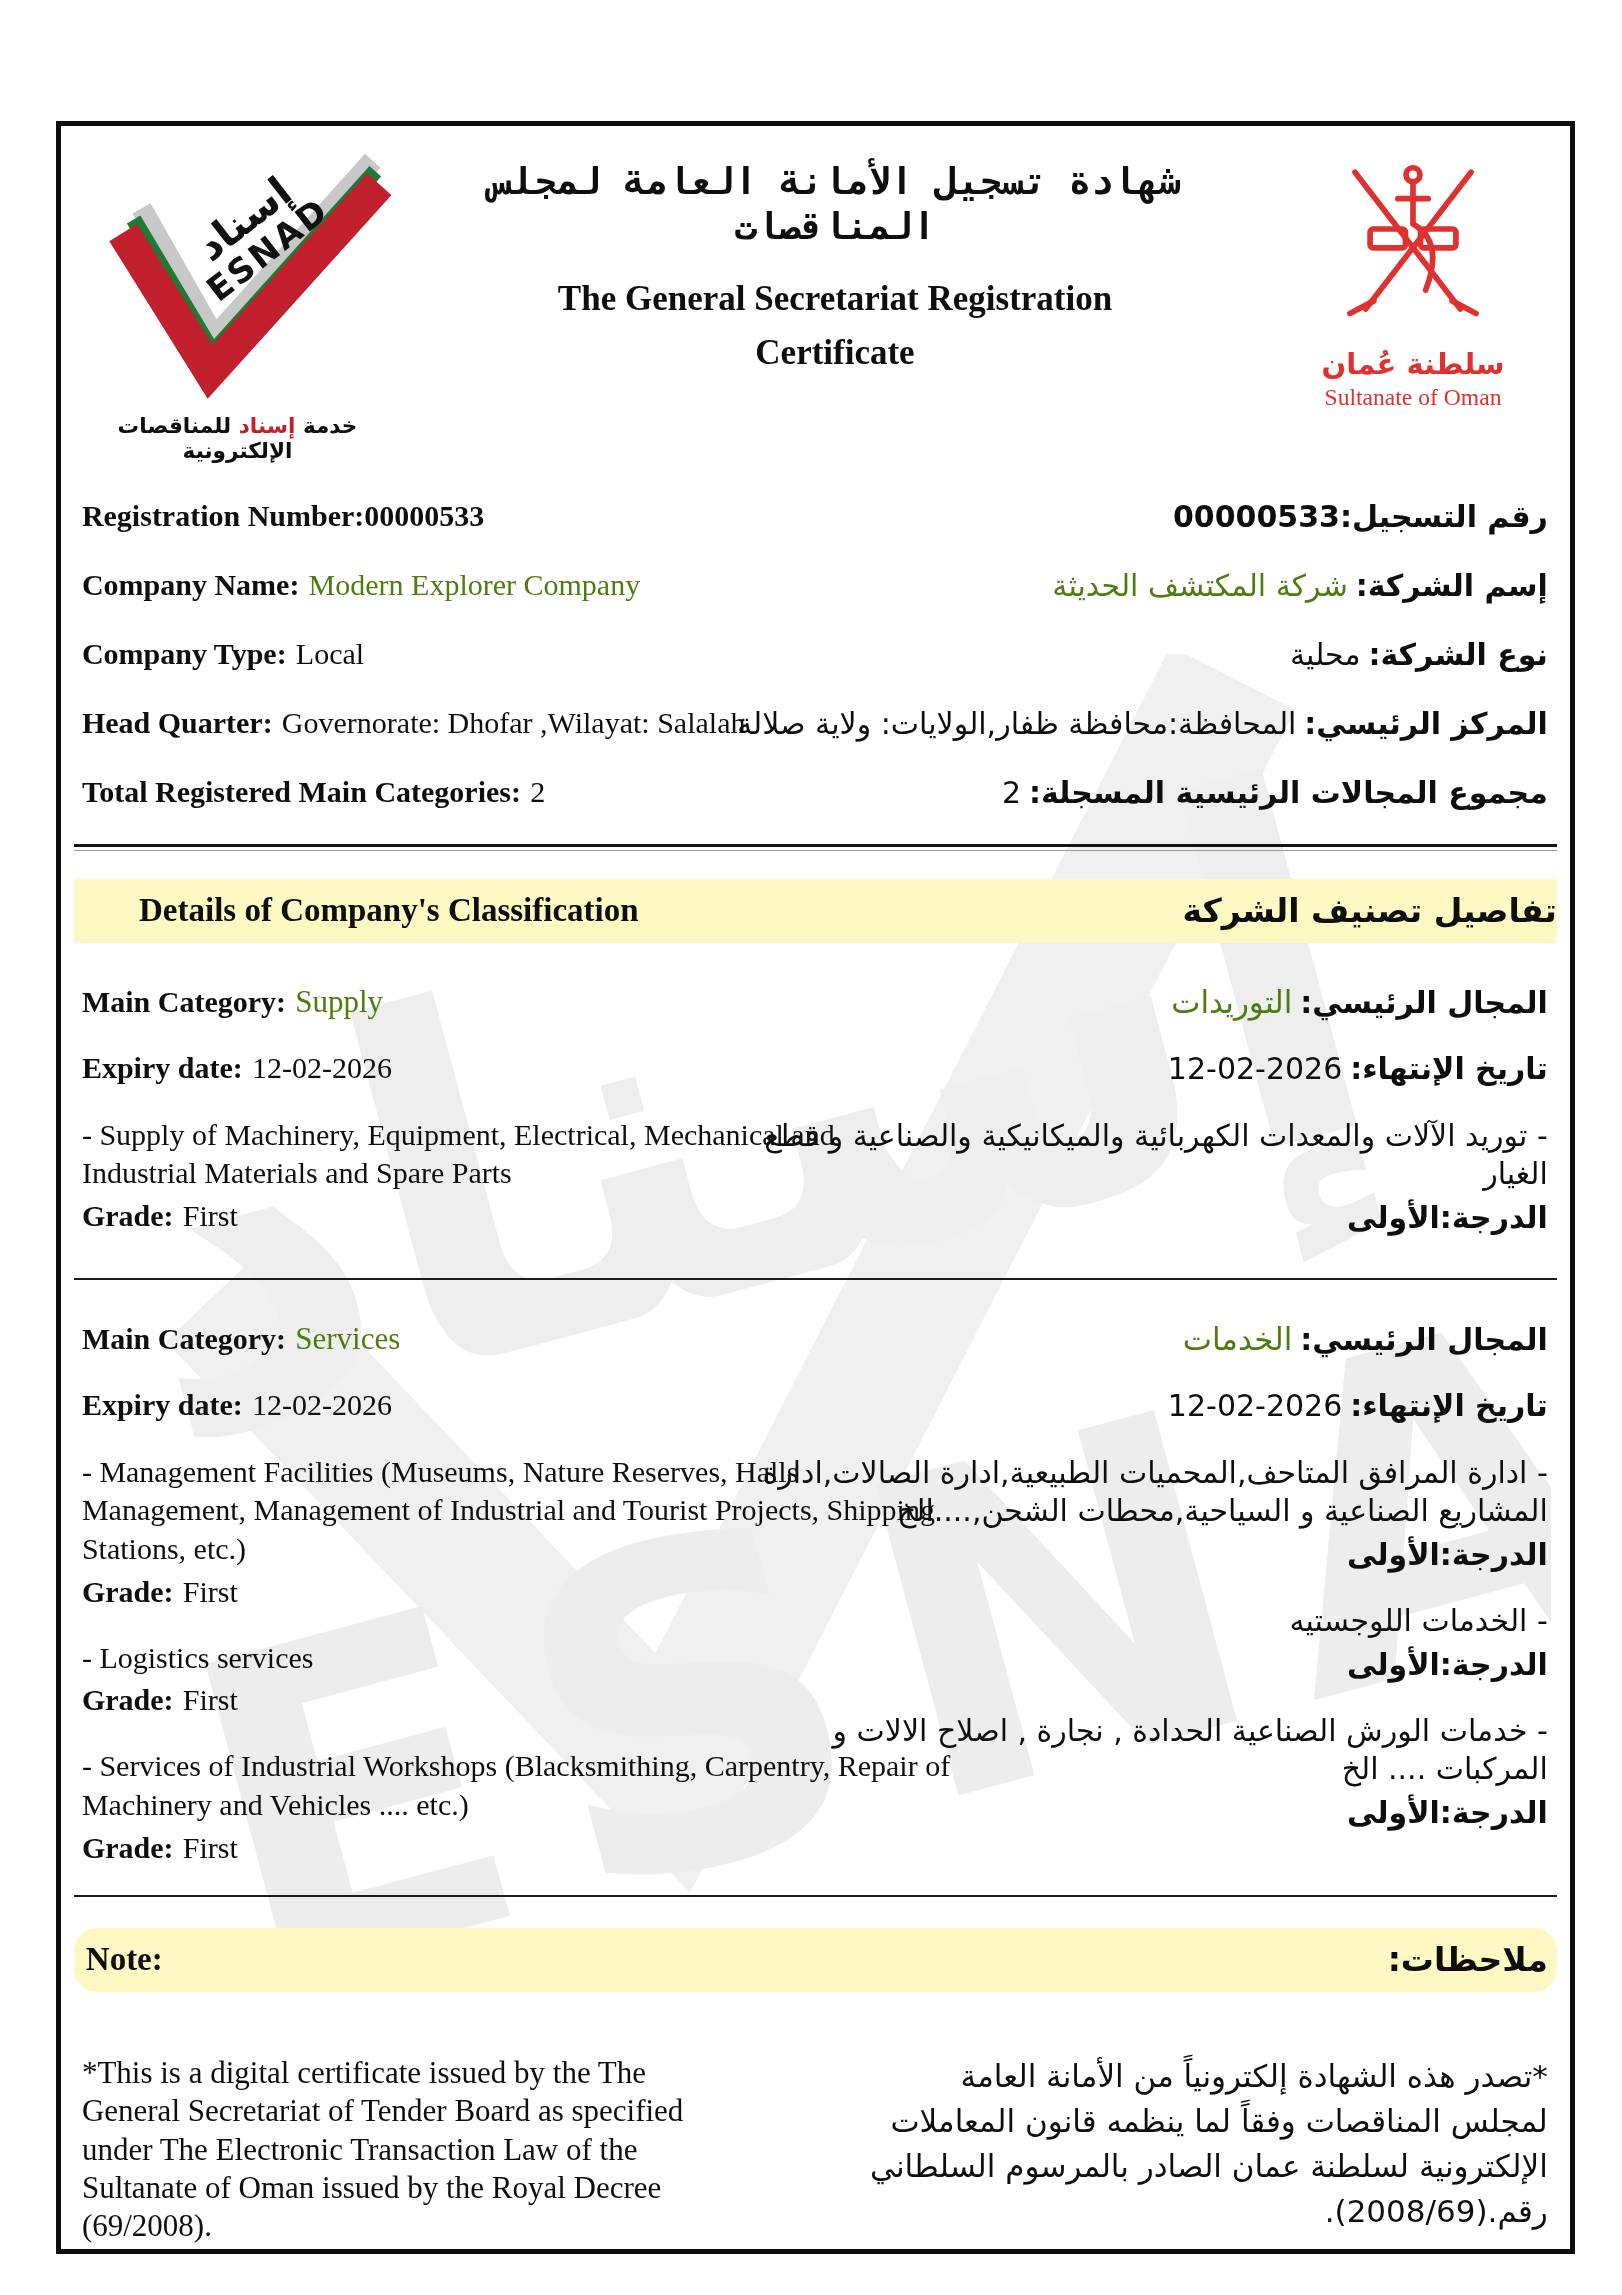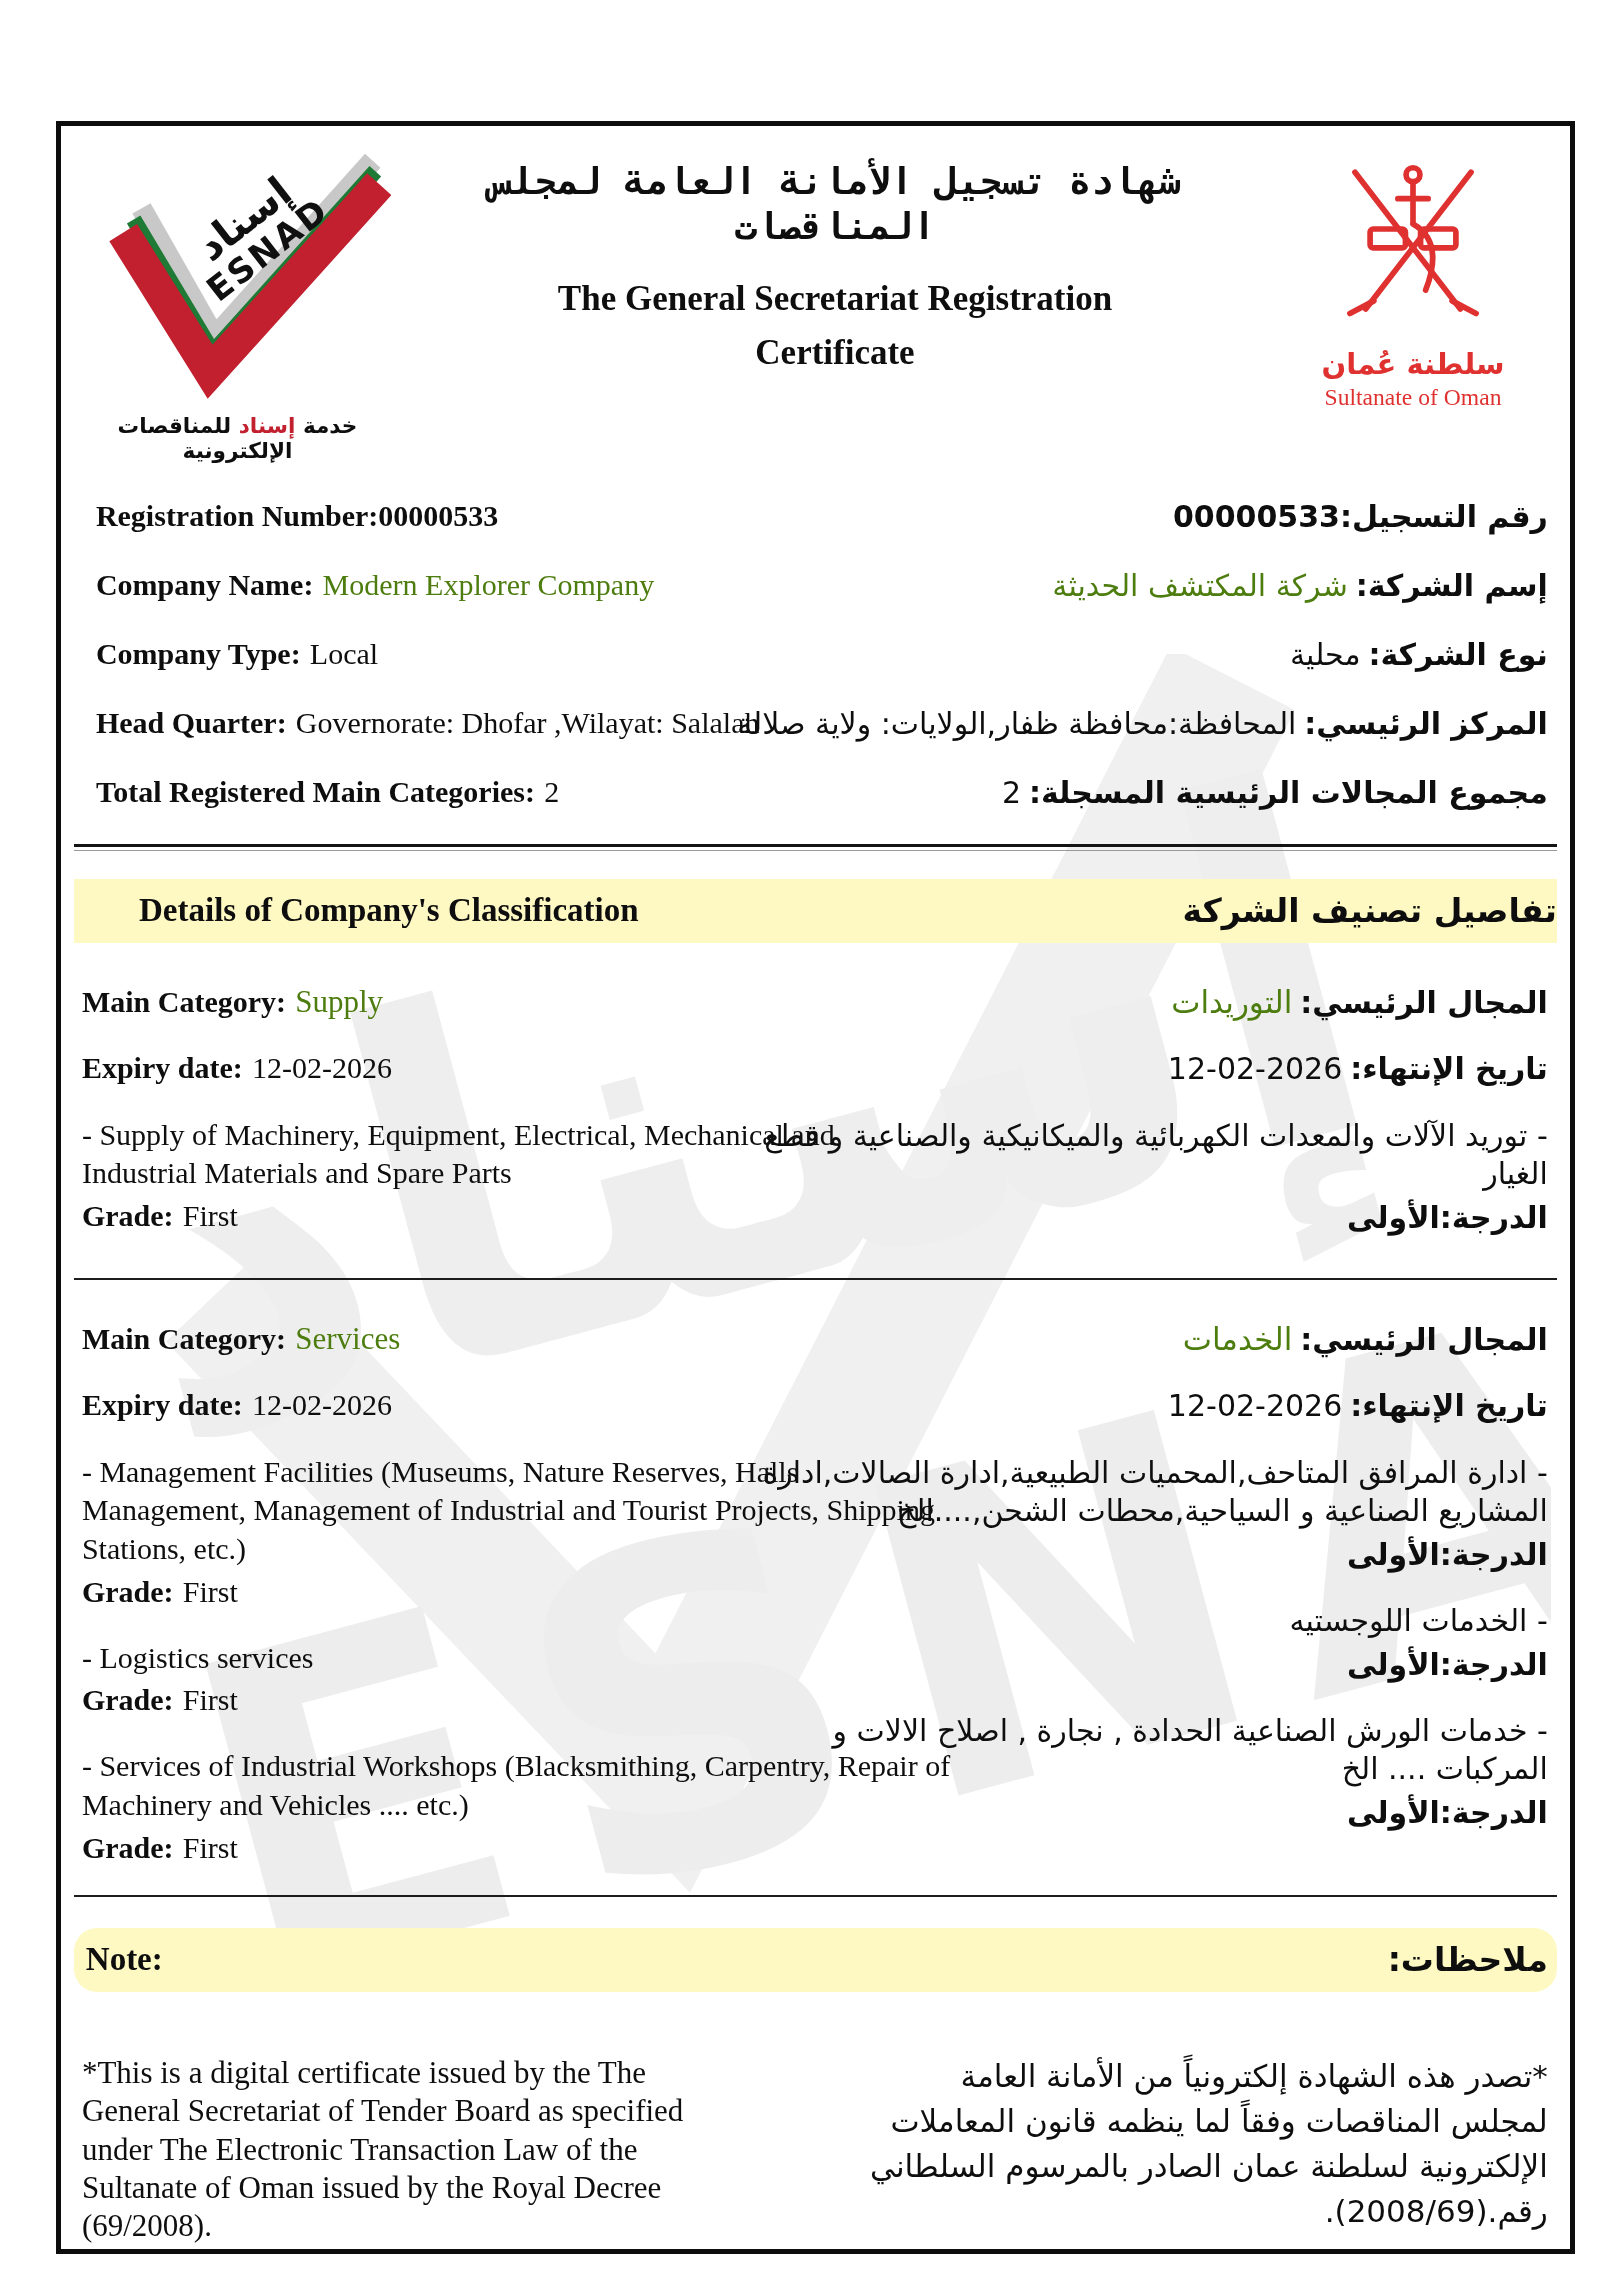--- a/index.html
+++ b/index.html
@@ -21,21 +21,21 @@
   .title-en{font-size:35px;font-weight:bold;margin-top:22px;line-height:1.55;}
   .emblem-block{width:288px;text-align:center;padding-top:2.6px;}
   .emblem-ar{font-family:"DejaVu Sans",sans-serif;font-weight:bold;font-size:29px;color:#E03131;margin-top:1.3px;}
   .emblem-en{font-size:23.6px;color:#E03131;font-family:"Liberation Serif",serif;margin-top:2.6px;}
 
   
   .bi{display:grid;}
   .bi > .en{grid-area:1/1;justify-self:start;text-align:left;}
   .bi > .ar{grid-area:1/1;justify-self:end;text-align:right;direction:rtl;font-family:"DejaVu Sans",sans-serif;}
   .info-section{margin-top:36px;}
-  .info-row{font-size:30px;margin-bottom:34px;margin-left:14px;}
+  .info-row{font-size:30px;margin-bottom:34px;}
   .info-row .en{padding-left:7.9px;}
   .info-row .ar{padding-right:9.2px;}
   .lbl{font-weight:bold;}
   .val{margin-left:9.2px;}
   .ar .val{margin-left:0;margin-right:7.9px;}
   .val.tight{margin:0;}
   .val.boldv{font-weight:bold;margin:0;}
   .orange{color:#4d7c0f;}
 
   .sep-heavy{border-top:3.3px solid #141414;border-bottom:1.3px solid #9a9a9a;height:2.6px;margin-top:0px;}

